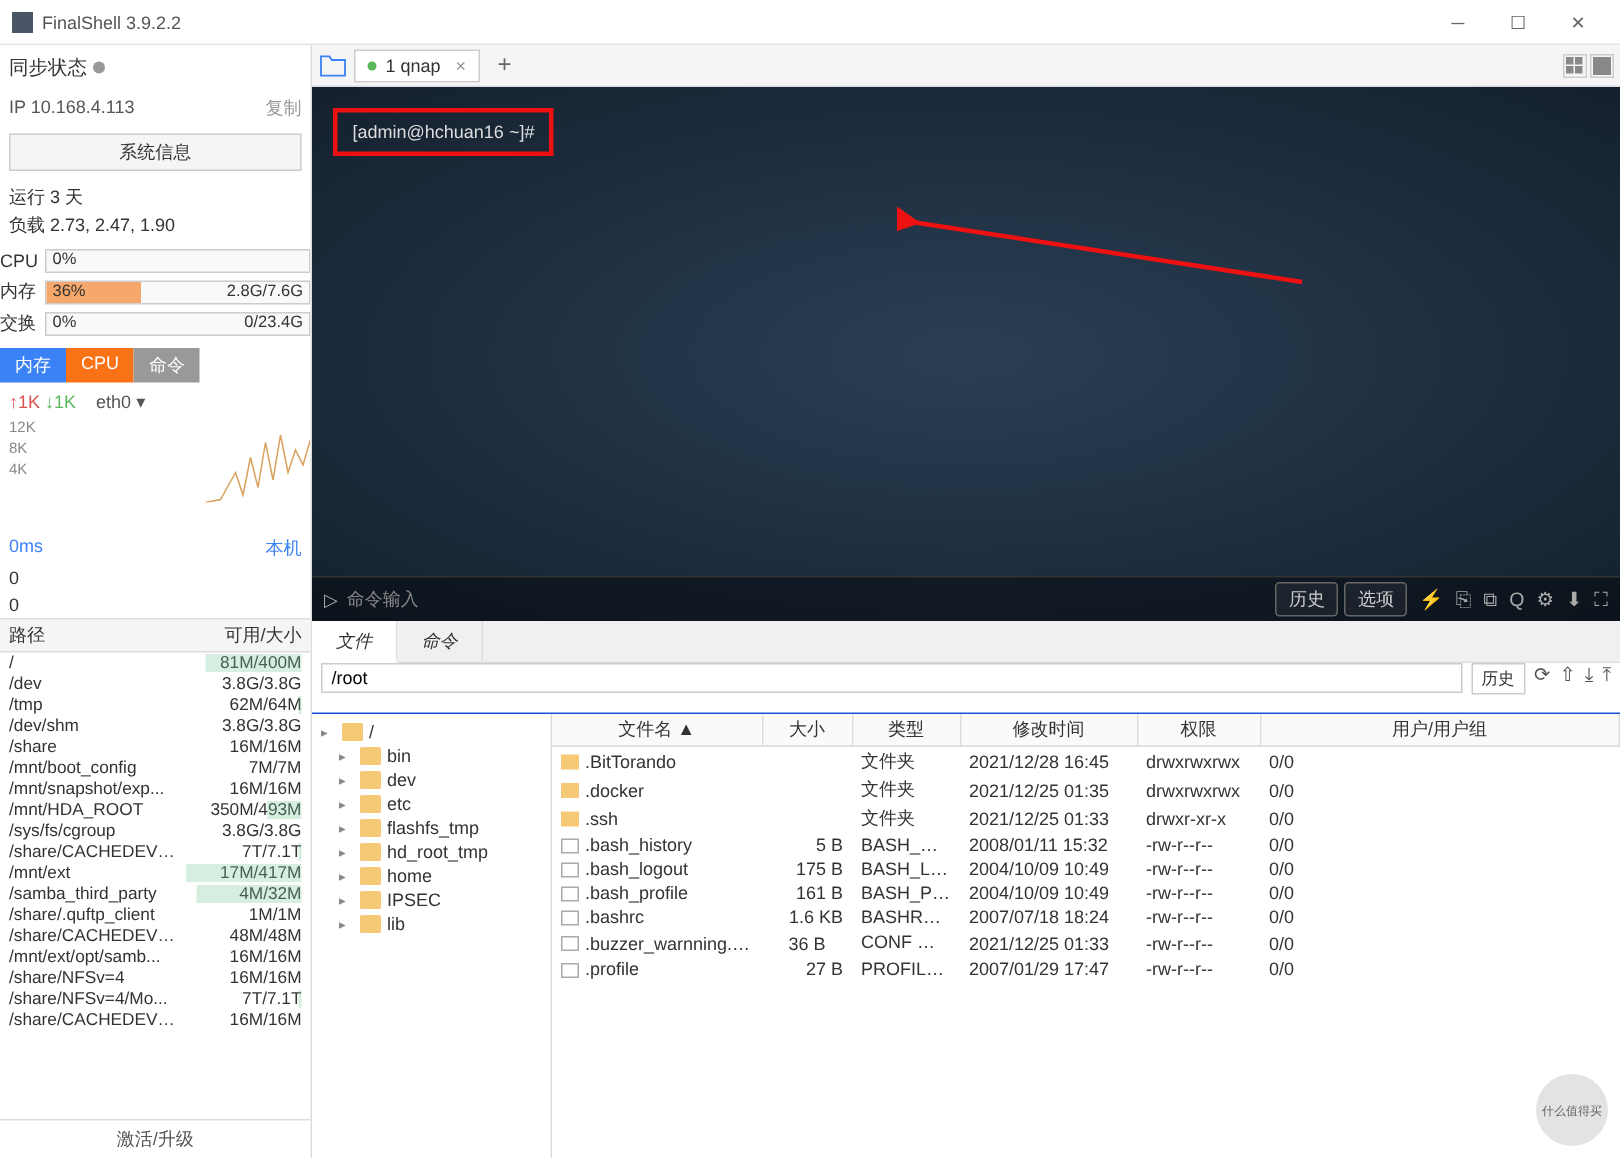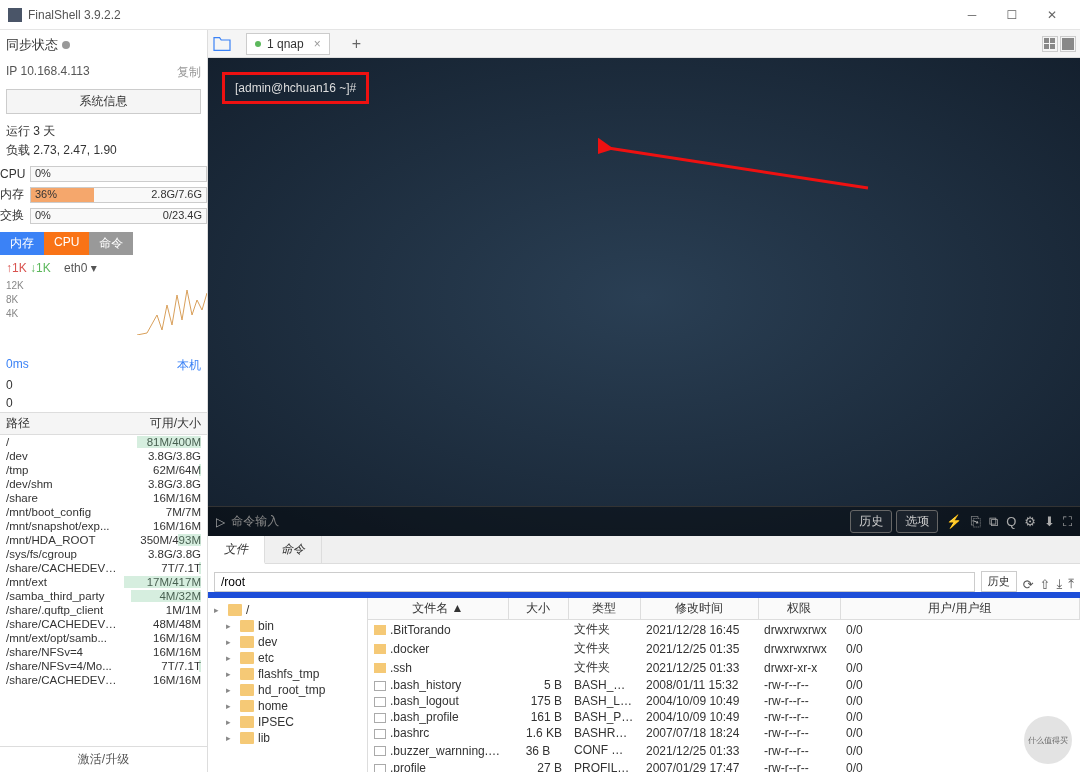--- a/index.html
+++ b/index.html
@@ -38,43 +38,43 @@
 .disk-header { display: flex; padding: 2px 6px; background: #f5f5f5; border-top: 1px solid #ddd; border-bottom: 1px solid #ddd; font-size: 12px; }
 .disk-header .c1 { flex: 1; }
 .disk-header .c2 { width: 80px; text-align: right; }
 .disk-list { flex: 1; overflow-y: auto; font-size: 11.5px; }
 .disk-row { display: flex; padding: 1px 6px; position: relative; }
 .disk-row .c1 { flex: 1; white-space: nowrap; overflow: hidden; text-overflow: ellipsis; }
 .disk-row .c2 { width: 80px; text-align: right; position: relative; }
 .disk-row .usage-bar { position: absolute; right: 0; top: 0; bottom: 0; background: rgba(120,200,150,0.3); }
 .activate { text-align: center; padding: 4px; border-top: 1px solid #ddd; color: #555; cursor: pointer; }
 .main { flex: 1; display: flex; flex-direction: column; overflow: hidden; }
-.tabs { height: 28px; display: flex; align-items: center; border-bottom: 1px solid #ddd; background: #f5f5f5; padding: 0 4px; gap: 14px; }
+.tabs { height: 28px; display: flex; align-items: center; border-bottom: 1px solid #ddd; background: #f5f5f5; padding: 0 4px; gap: 4px; }
 .folder-ico { width: 20px; height: 16px; color: #3b82f6; cursor: pointer; }
 .tab-item { background: #fff; border: 1px solid #ccc; padding: 3px 8px; display: flex; align-items: center; gap: 6px; font-size: 12px; cursor: pointer; }
 .tab-item .dot { width: 6px; height: 6px; border-radius: 50%; background: #5cb85c; }
 .tab-item .x { color: #999; margin-left: 4px; }
 .tab-add { padding: 0 8px; color: #666; cursor: pointer; font-size: 16px; }
 .view-sw { margin-left: auto; display: flex; gap: 2px; }
 .view-sw .sw { width: 16px; height: 16px; border: 1px solid #ccc; cursor: pointer; display:flex; flex-wrap:wrap; padding:1px; gap:1px;}
 .view-sw .sw .sq{width:5px;height:5px;background:#888;}
-.terminal-wrap { height: 478px; background: #1a2938; position: relative; display: flex; flex-direction: column; background: radial-gradient(ellipse at center, #2a3f54 0%, #14202e 100%); }
+.terminal-wrap { height: 356px; background: #1a2938; position: relative; display: flex; flex-direction: column; background: radial-gradient(ellipse at center, #2a3f54 0%, #14202e 100%); }
 .terminal { flex: 1; padding: 14px; color: #ddd; font-family: Consolas, monospace; font-size: 12px; position: relative; }
 .prompt-box { border: 3px solid #e11; padding: 6px 10px; display: inline-block; }
 .arrow { position: absolute; top: 80px; left: 390px; }
 .cmd-input-bar { height: 30px; background: rgba(0,0,0,0.4); display: flex; align-items: center; padding: 0 8px; color: #ccc; font-size: 12px; border-top: 1px solid #333; }
 .cmd-input-bar .play { margin-right: 6px; color: #aaa; }
 .cmd-input-bar .placeholder { flex: 1; color: #888; }
 .cmd-input-bar .btn { padding: 2px 8px; border: 1px solid #666; border-radius: 3px; margin-left: 4px; color: #ccc; cursor: pointer; background: rgba(255,255,255,0.05); }
 .cmd-input-bar .ico-btn { margin-left: 8px; color: #aaa; cursor: pointer; font-size: 13px; }
 .cmd-input-bar .lightning { color: #5cb85c; }
 .bottom-tabs { height: 28px; display: flex; border-bottom: 1px solid #ddd; background: #f0f0f0; font-style: italic; }
 .bottom-tabs .bt { padding: 5px 16px; border-right: 1px solid #ddd; cursor: pointer; font-size: 12px; }
 .bottom-tabs .bt.active { background: #fff; border-bottom: 2px solid #fff; margin-bottom: -1px; }
-.path-bar { height: 34px; display: flex; align-items: flex-end; padding: 0 6px; border-bottom: 6px solid #1d4ed8; }
+.path-bar { height: 34px; display: flex; align-items: flex-start; padding: 0 6px; border-bottom: 1px solid #1d4ed8; }
 .path-bar input { flex: 1; border: 1px solid #ccc; padding: 2px 6px; font-size: 12px; }
 .path-bar .tbtn { margin-left: 6px; padding: 2px 6px; border: 1px solid #ccc; cursor: pointer; font-size: 11px; }
 .path-bar .ibtn { margin-left: 6px; color: #555; cursor: pointer; font-size: 13px; }
 .file-pane { flex: 1; display: flex; overflow: hidden; }
 .tree { width: 160px; border-right: 1px solid #ddd; overflow-y: auto; padding: 4px; }
 .tree-item { display: flex; align-items: center; padding: 1px 2px; font-size: 12px; gap: 4px; cursor: pointer; }
 .tree-item .exp { width: 10px; color: #888; font-size: 9px; }
 .tree-item .fold { width: 14px; height: 12px; background: #f5c976; border-radius: 1px; }
 .file-list { flex: 1; overflow: auto; }
 .file-list table { width: 100%; border-collapse: collapse; font-size: 12px; table-layout: fixed; }

